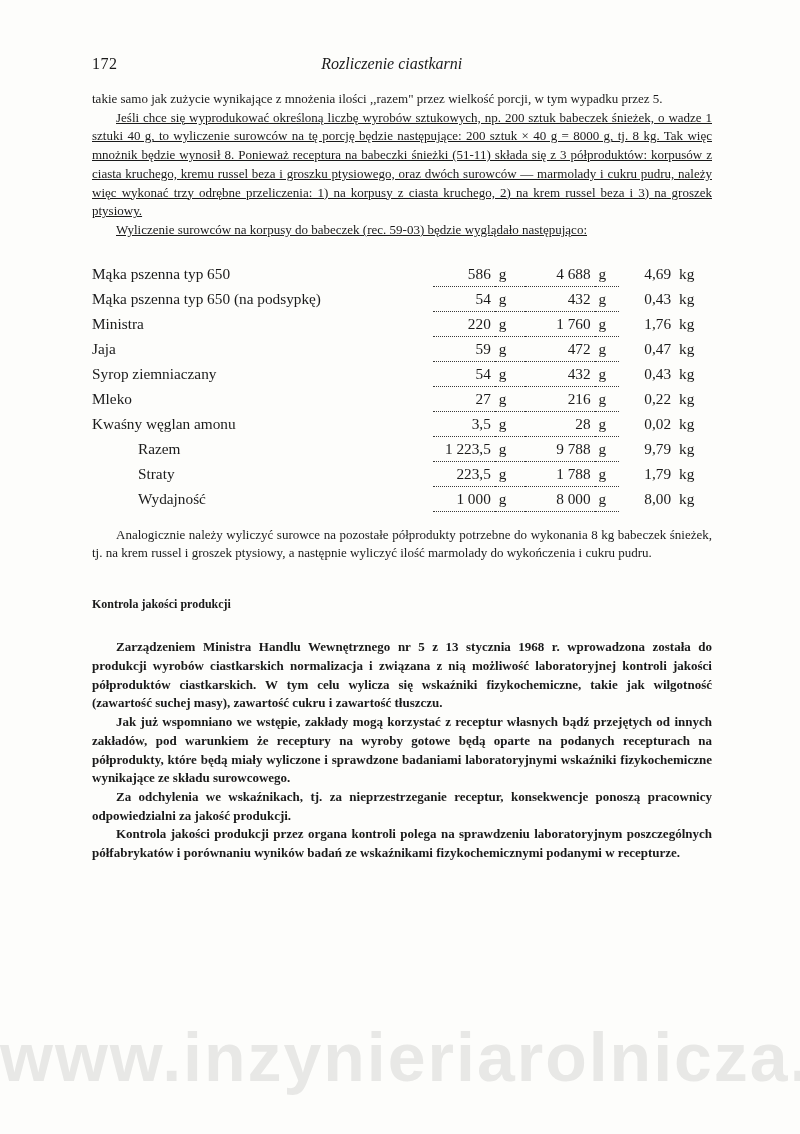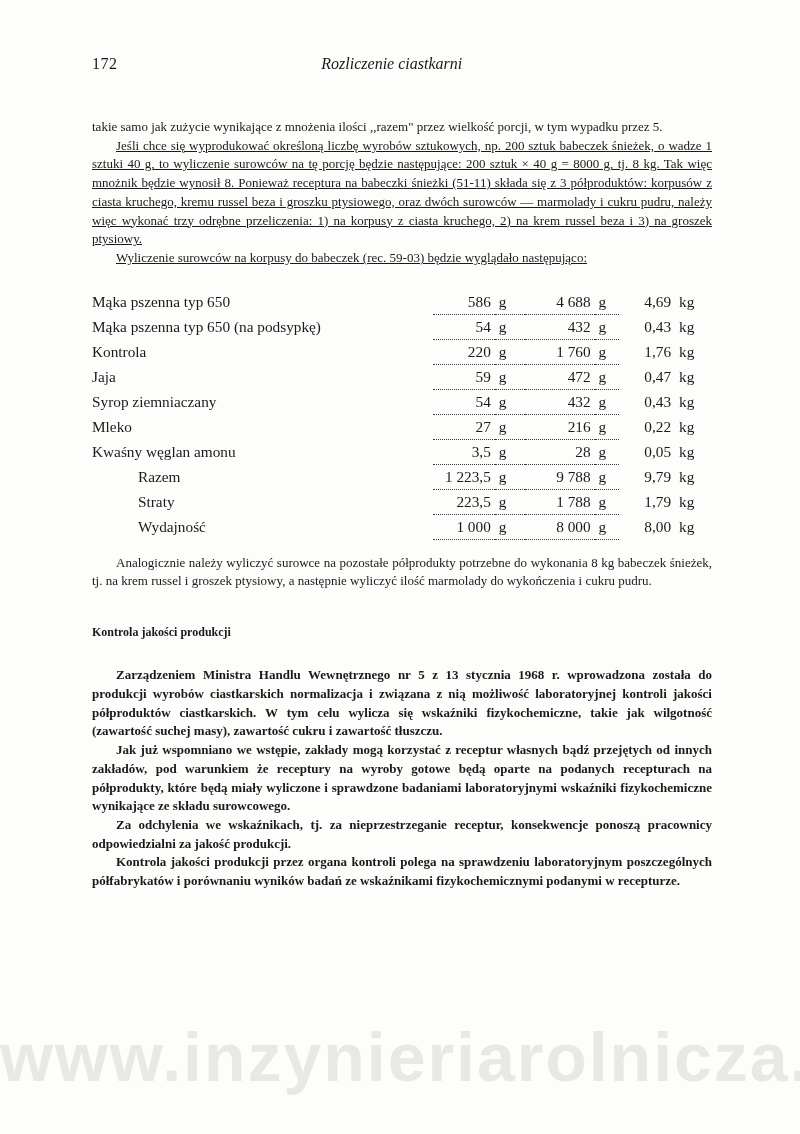--- a/index.html
+++ b/index.html
@@ -30,21 +30,21 @@
     background: #fdfdfb;
     z-index: 0;
   }
   .content {
     position: relative;
     z-index: 2;
   }
   .header {
     display: flex;
     align-items: baseline;
-    margin-bottom: 45px;
+    margin-bottom: 17px;
   }
   .folio {
     font-size: 16px;
     letter-spacing: 0.5px;
   }
   .running-title {
     flex: 1;
     text-align: center;
     font-style: italic;
     font-size: 16px;
@@ -181,21 +181,21 @@
           <tr>
             <td class="name">Mąka pszenna typ 650 (na podsypkę)</td>
             <td class="num">54</td>
             <td class="unit">g</td>
             <td class="num2">432</td>
             <td class="unit2">g</td>
             <td class="num3">0,43</td>
             <td class="unit3">kg</td>
           </tr>
           <tr>
-            <td class="name">Kontrola</td>
+            <td class="name">Ministra</td>
             <td class="num">220</td>
             <td class="unit">g</td>
             <td class="num2">1 760</td>
             <td class="unit2">g</td>
             <td class="num3">1,76</td>
             <td class="unit3">kg</td>
           </tr>
           <tr>
             <td class="name">Jaja</td>
             <td class="num">59</td>
@@ -222,21 +222,21 @@
             <td class="unit2">g</td>
             <td class="num3">0,22</td>
             <td class="unit3">kg</td>
           </tr>
           <tr>
             <td class="name">Kwaśny węglan amonu</td>
             <td class="num">3,5</td>
             <td class="unit">g</td>
             <td class="num2">28</td>
             <td class="unit2">g</td>
-            <td class="num3">0,05</td>
+            <td class="num3">0,02</td>
             <td class="unit3">kg</td>
           </tr>
           <tr>
             <td class="name sub">Razem</td>
             <td class="num">1 223,5</td>
             <td class="unit">g</td>
             <td class="num2">9 788</td>
             <td class="unit2">g</td>
             <td class="num3">9,79</td>
             <td class="unit3">kg</td>

